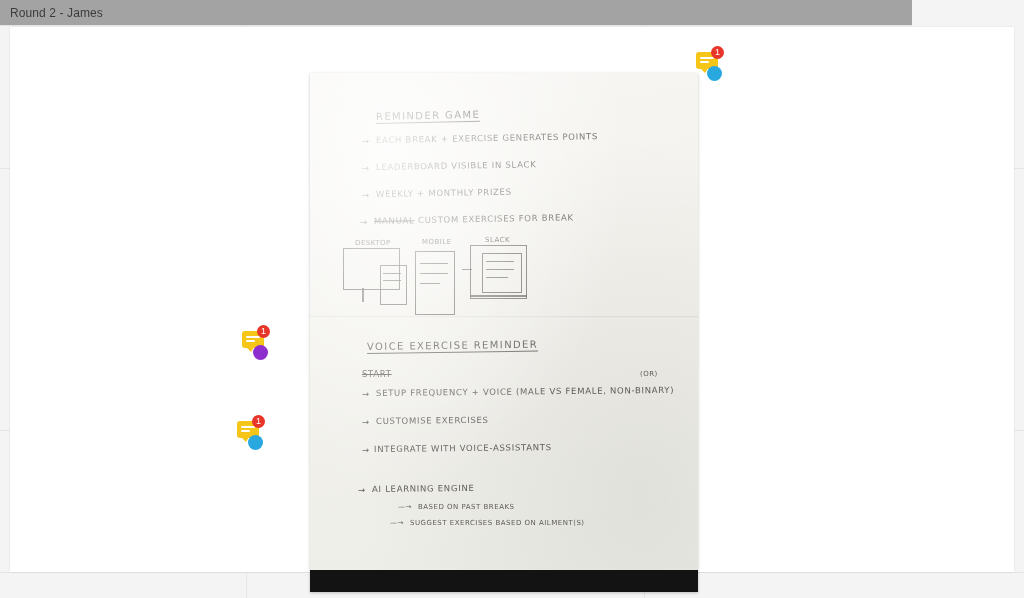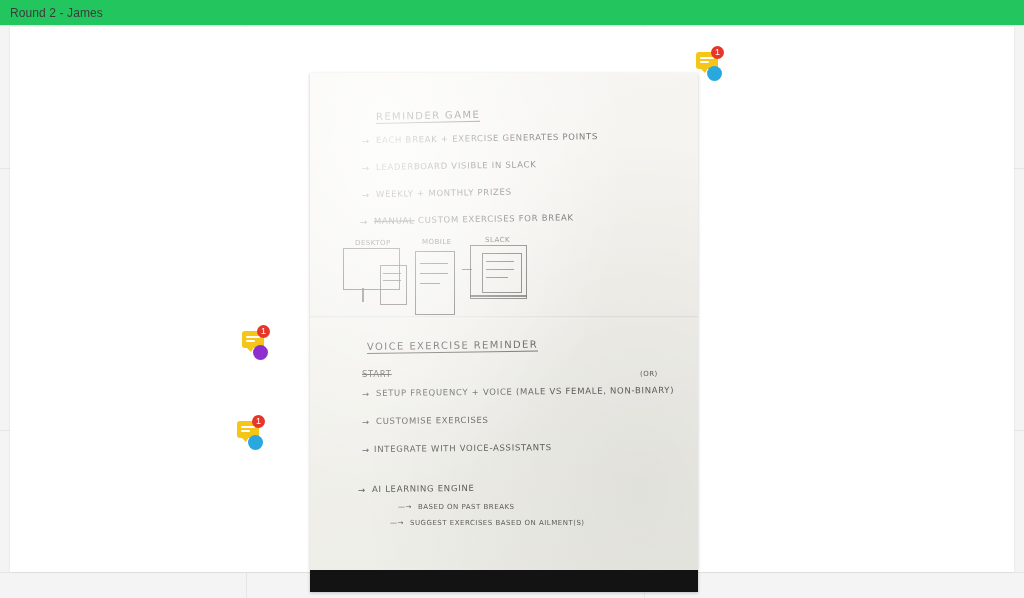--- a/index.html
+++ b/index.html
@@ -33,23 +33,23 @@
     right: 0;
     height: 1px;
     background: #e6e6e6;
   }
 
   
   .topbar {
     position: absolute;
     left: 0;
     top: 0;
-    width: 1024px;
+    width: 912px;
     height: 26px;
-    background: #22c55e;
+    background: #a3a3a3;
     border-bottom: 1px solid #e3e3e3;
     box-sizing: border-box;
   }
   .topbar-title {
     position: absolute;
     left: 10px;
     top: 6px;
     font-size: 12px;
     color: #3c3c3c;
     letter-spacing: 0.1px;

